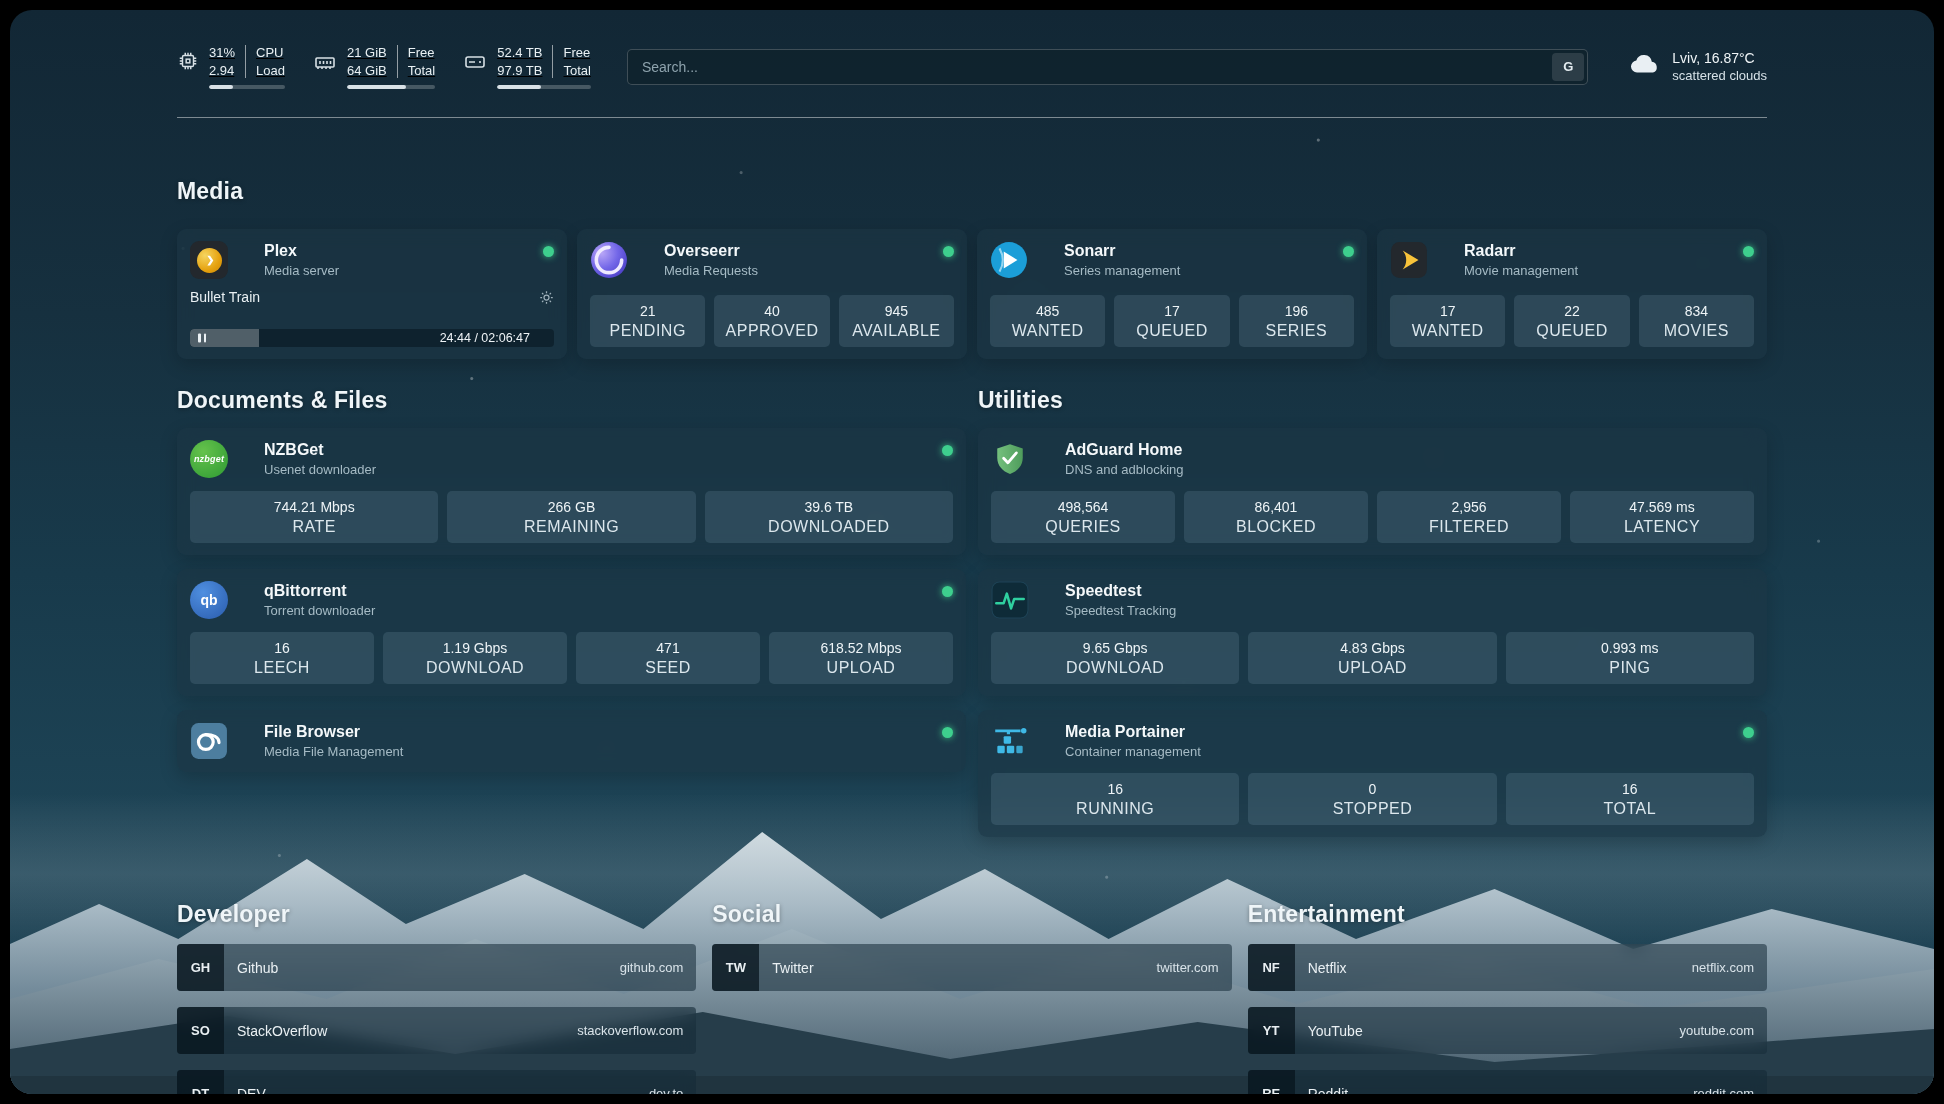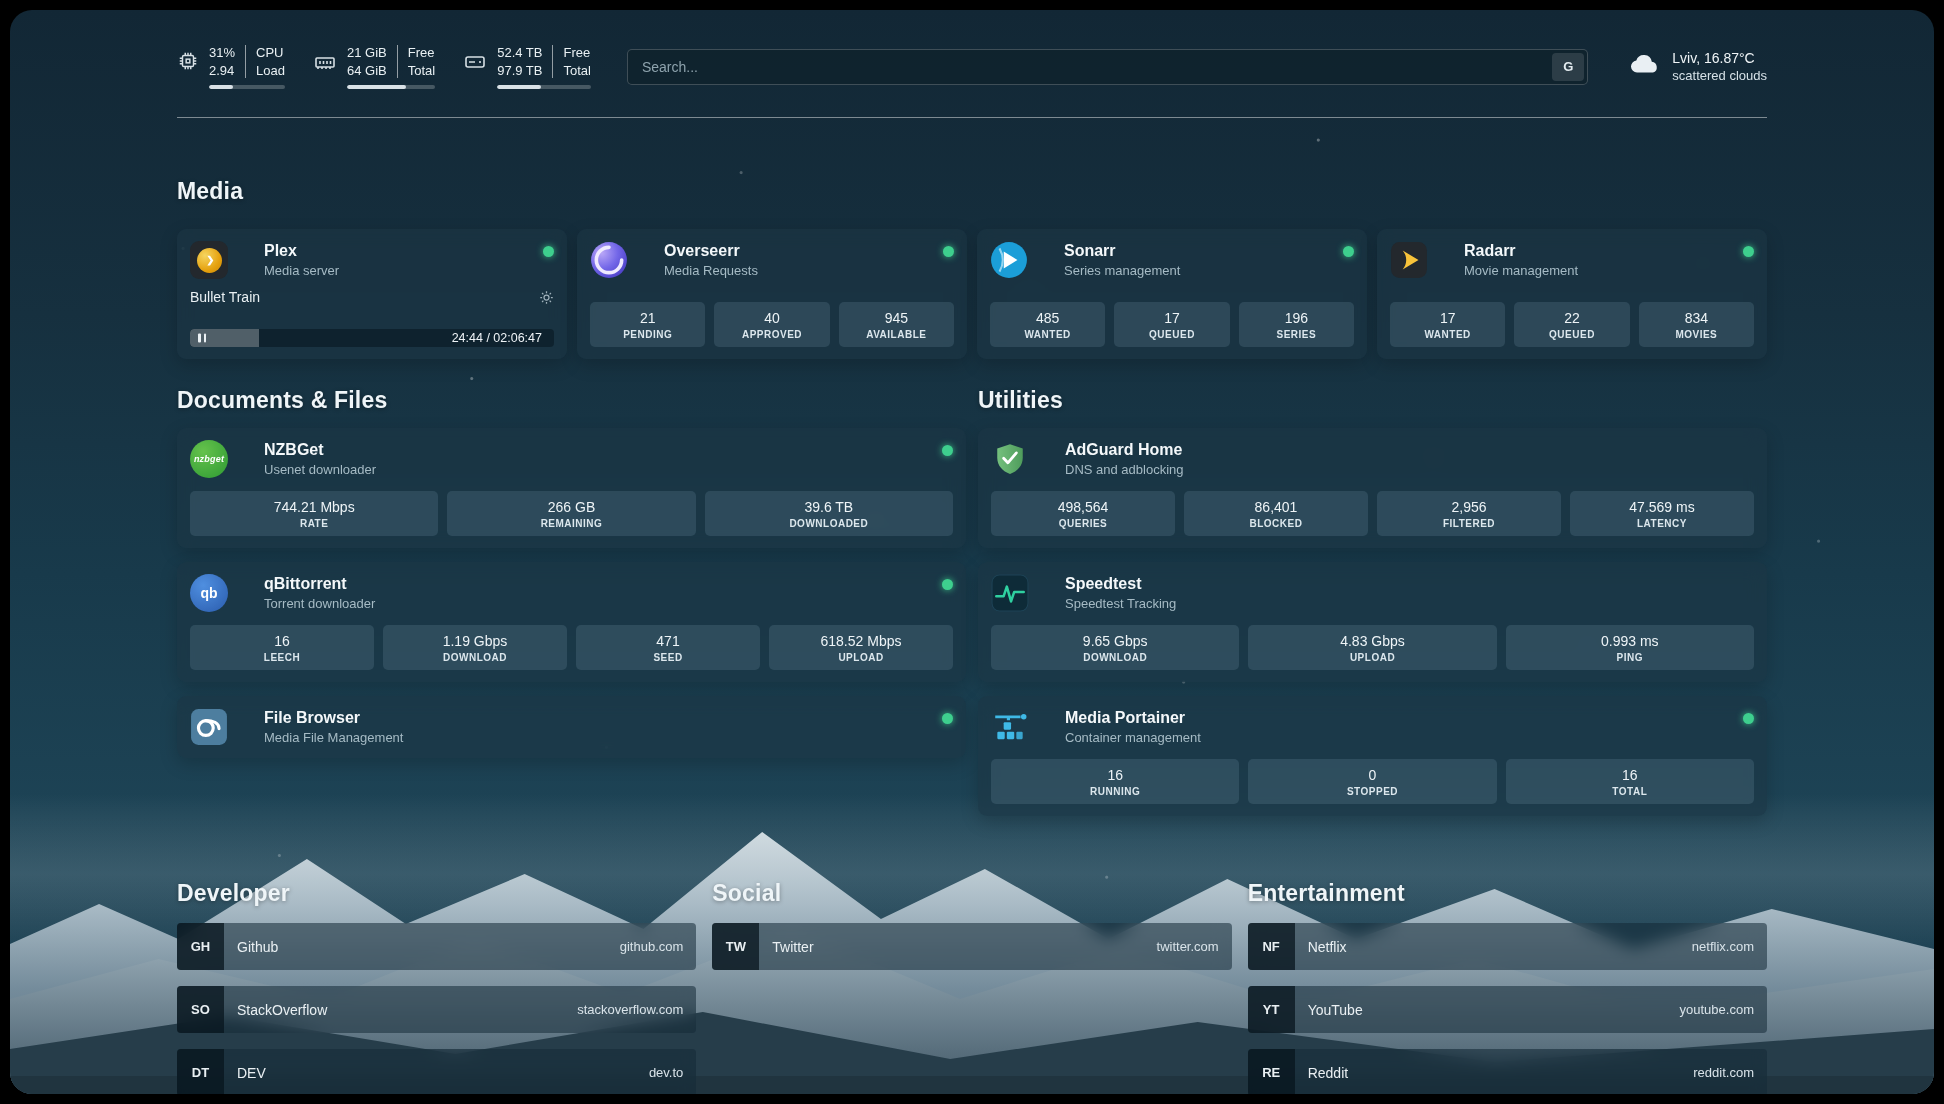--- a/index.html
+++ b/index.html
@@ -29,21 +29,21 @@
       radial-gradient(circle at 88% 23%,rgba(255,255,255,.45) 1px,transparent 2px),
       radial-gradient(circle at 94% 49%,rgba(255,255,255,.3) 1px,transparent 2px),
       radial-gradient(circle at 14% 78%,rgba(255,255,255,.3) 1px,transparent 2px),
       radial-gradient(circle at 57% 80%,rgba(255,255,255,.3) 1px,transparent 2px);
   }
   .mountains{position:absolute;left:0;right:0;bottom:0;height:340px;width:100%;display:block;}
   .content{position:relative;z-index:2;height:100%;box-sizing:border-box;padding:34px 167px 30px;}
 
   
   header{display:flex;align-items:center;padding-bottom:28px;border-bottom:1px solid rgba(255,255,255,.45);}
-  .widgets{display:flex;gap:28px;align-items:center;}
+  .widgets{display:flex;gap:28px;align-items:center;text-decoration:underline;}
   .widget{display:flex;gap:10px;color:#e9f0f3;}
   .w-icon{margin-top:6px;display:flex;}
   .w-row{display:flex;align-items:stretch;}
   .w-col{display:flex;flex-direction:column;font-size:13px;line-height:1.35;white-space:nowrap;}
   .w-sep{width:1px;background:rgba(255,255,255,.55);margin:1px 10px;}
   .w-bar{height:4px;border-radius:2px;background:rgba(255,255,255,.22);margin-top:6px;overflow:hidden;}
   .w-bar>span{display:block;height:100%;background:#d9e1e6;border-radius:2px;}
   .search-wrap{position:relative;flex:1;margin:0 40px 0 36px;}
   .search-input{
     width:100%;height:36px;box-sizing:border-box;border-radius:5px;
@@ -80,31 +80,31 @@
   .card-head{display:flex;align-items:center;gap:12px;}
   .app-icon{width:38px;height:38px;border-radius:9px;display:flex;align-items:center;justify-content:center;flex:0 0 auto;overflow:hidden;}
   .app-meta{min-width:0;margin-left:24px;}
   .app-name{font-size:16px;font-weight:700;color:#f4f8fa;line-height:1.15;}
   .app-desc{font-size:13px;color:#a6bbc5;margin-top:3px;}
   .dot{width:11px;height:11px;border-radius:50%;background:#3ecf8e;box-shadow:0 0 7px rgba(62,207,142,.9);margin-left:auto;align-self:flex-start;margin-top:5px;flex:0 0 auto;}
   .stats{display:grid;gap:9px;margin-top:13px;}
   .media-card .stats{margin-top:auto;}
   .stat{background:rgba(141,180,200,.17);border-radius:5px;text-align:center;padding:8px 4px 7px;display:flex;flex-direction:column;gap:3px;min-width:0;}
   .stat-value{font-size:14px;color:#eef4f7;font-weight:500;white-space:nowrap;overflow:hidden;text-overflow:ellipsis;}
-  .stat-label{font-size:10px;font-weight:700;letter-spacing:.5px;color:#dce7ed;}
+  .stat-label{font-size:16px;font-weight:400;letter-spacing:.5px;color:#dce7ed;}
 
   
   .np-title-row{display:flex;align-items:center;justify-content:space-between;margin-top:10px;}
   .np-title{font-size:14px;color:#e9f0f3;}
   .np-gear{display:flex;opacity:.85;cursor:pointer;}
   .np-bar{position:relative;height:18px;background:rgba(8,22,30,.55);border-radius:4px;margin-top:auto;overflow:hidden;}
   .np-fill{position:absolute;left:0;top:0;bottom:0;background:rgba(255,255,255,.28);border-radius:4px 0 0 4px;}
   .np-pause{position:absolute;left:8px;top:50%;transform:translateY(-50%);display:flex;gap:3px;cursor:pointer;}
   .np-pause i{width:2.5px;height:9px;background:#ecf2f5;border-radius:1px;display:block;}
-  .np-time{position:absolute;right:12px;top:50%;transform:translateY(-50%);font-size:12.5px;color:#eef3f6;white-space:nowrap;}
+  .np-time{position:absolute;right:24px;top:50%;transform:translateY(-50%);font-size:12.5px;color:#eef3f6;white-space:nowrap;}
 
   
   .ic-plex{background:#23282d;}
   .ic-nzbget{background:radial-gradient(circle at 35% 30%,#65c24c,#2e9a33);border-radius:50%;}
   .ic-qbittorrent{background:radial-gradient(circle at 35% 30%,#4f8fe0,#2a5cad);border-radius:50%;}
   .pl-ci{width:25px;height:25px;border-radius:50%;background:radial-gradient(circle at 32% 30%,#f6d55f,#e5a00d 62%,#c8880a);display:flex;align-items:center;justify-content:center;}
   .nzb-txt{color:#fff;font-size:9px;font-weight:700;font-style:italic;letter-spacing:.2px;}
   .qb-txt{color:#fff;font-size:14px;font-weight:700;}
 
   

